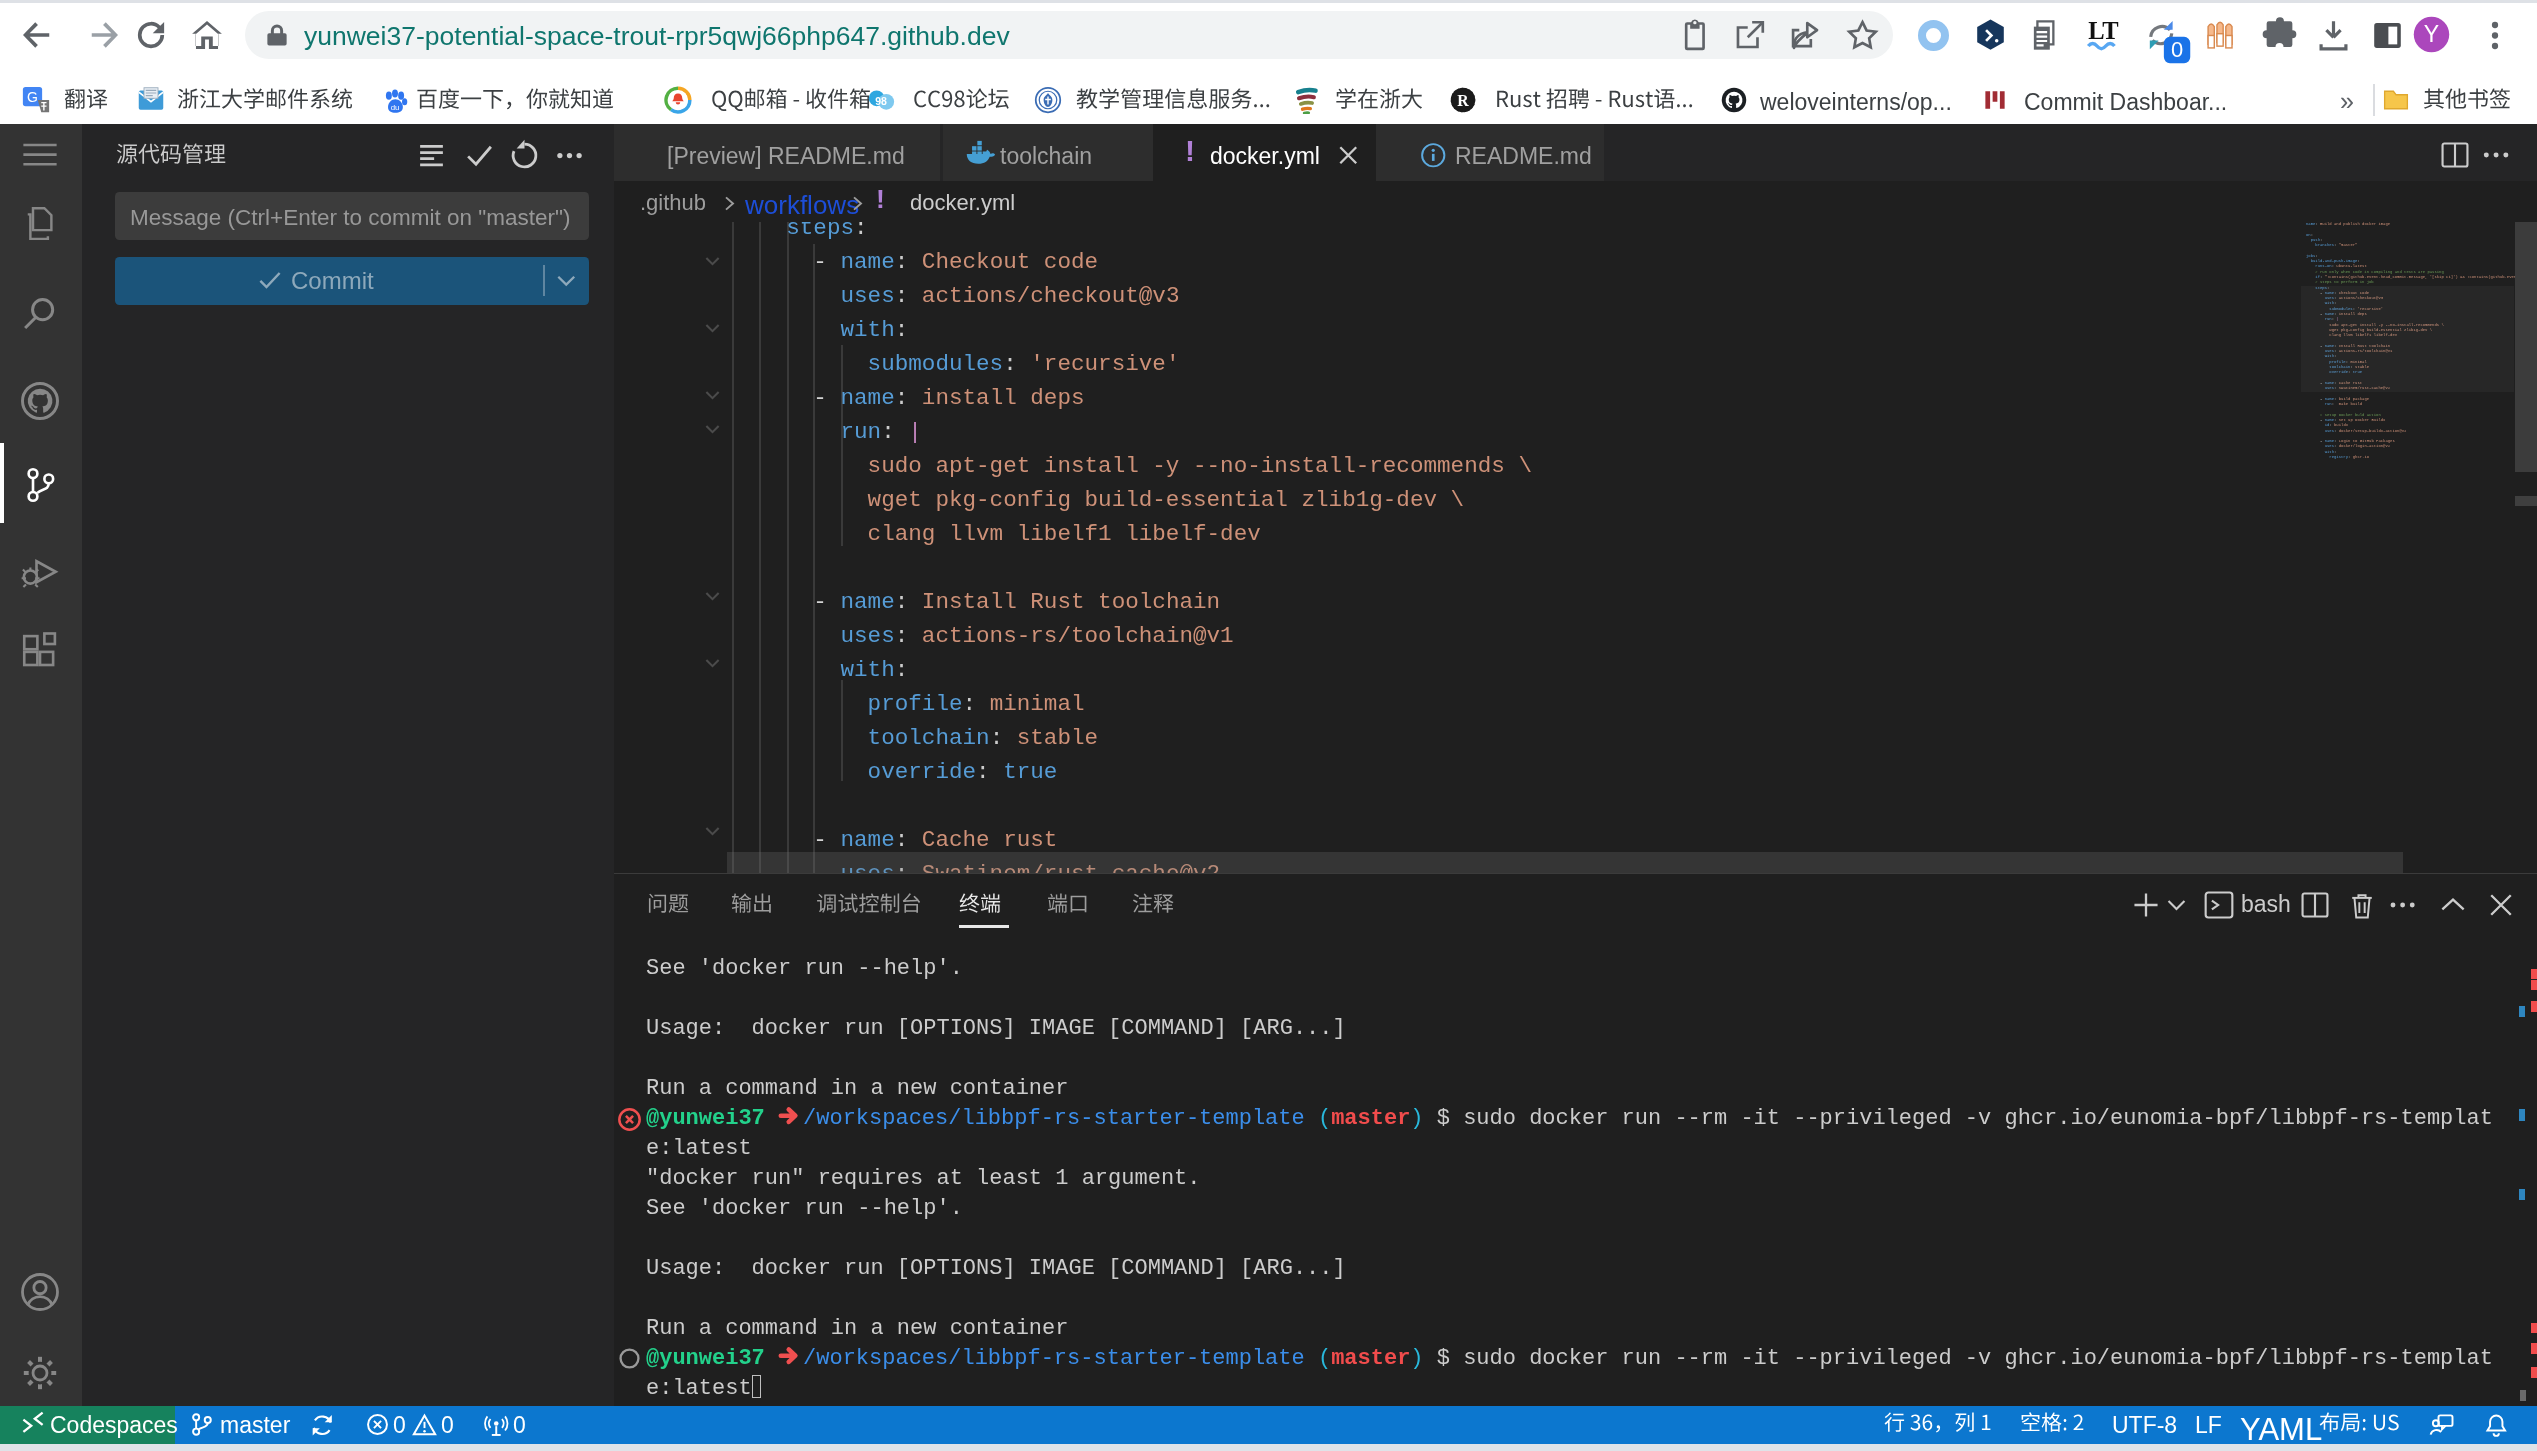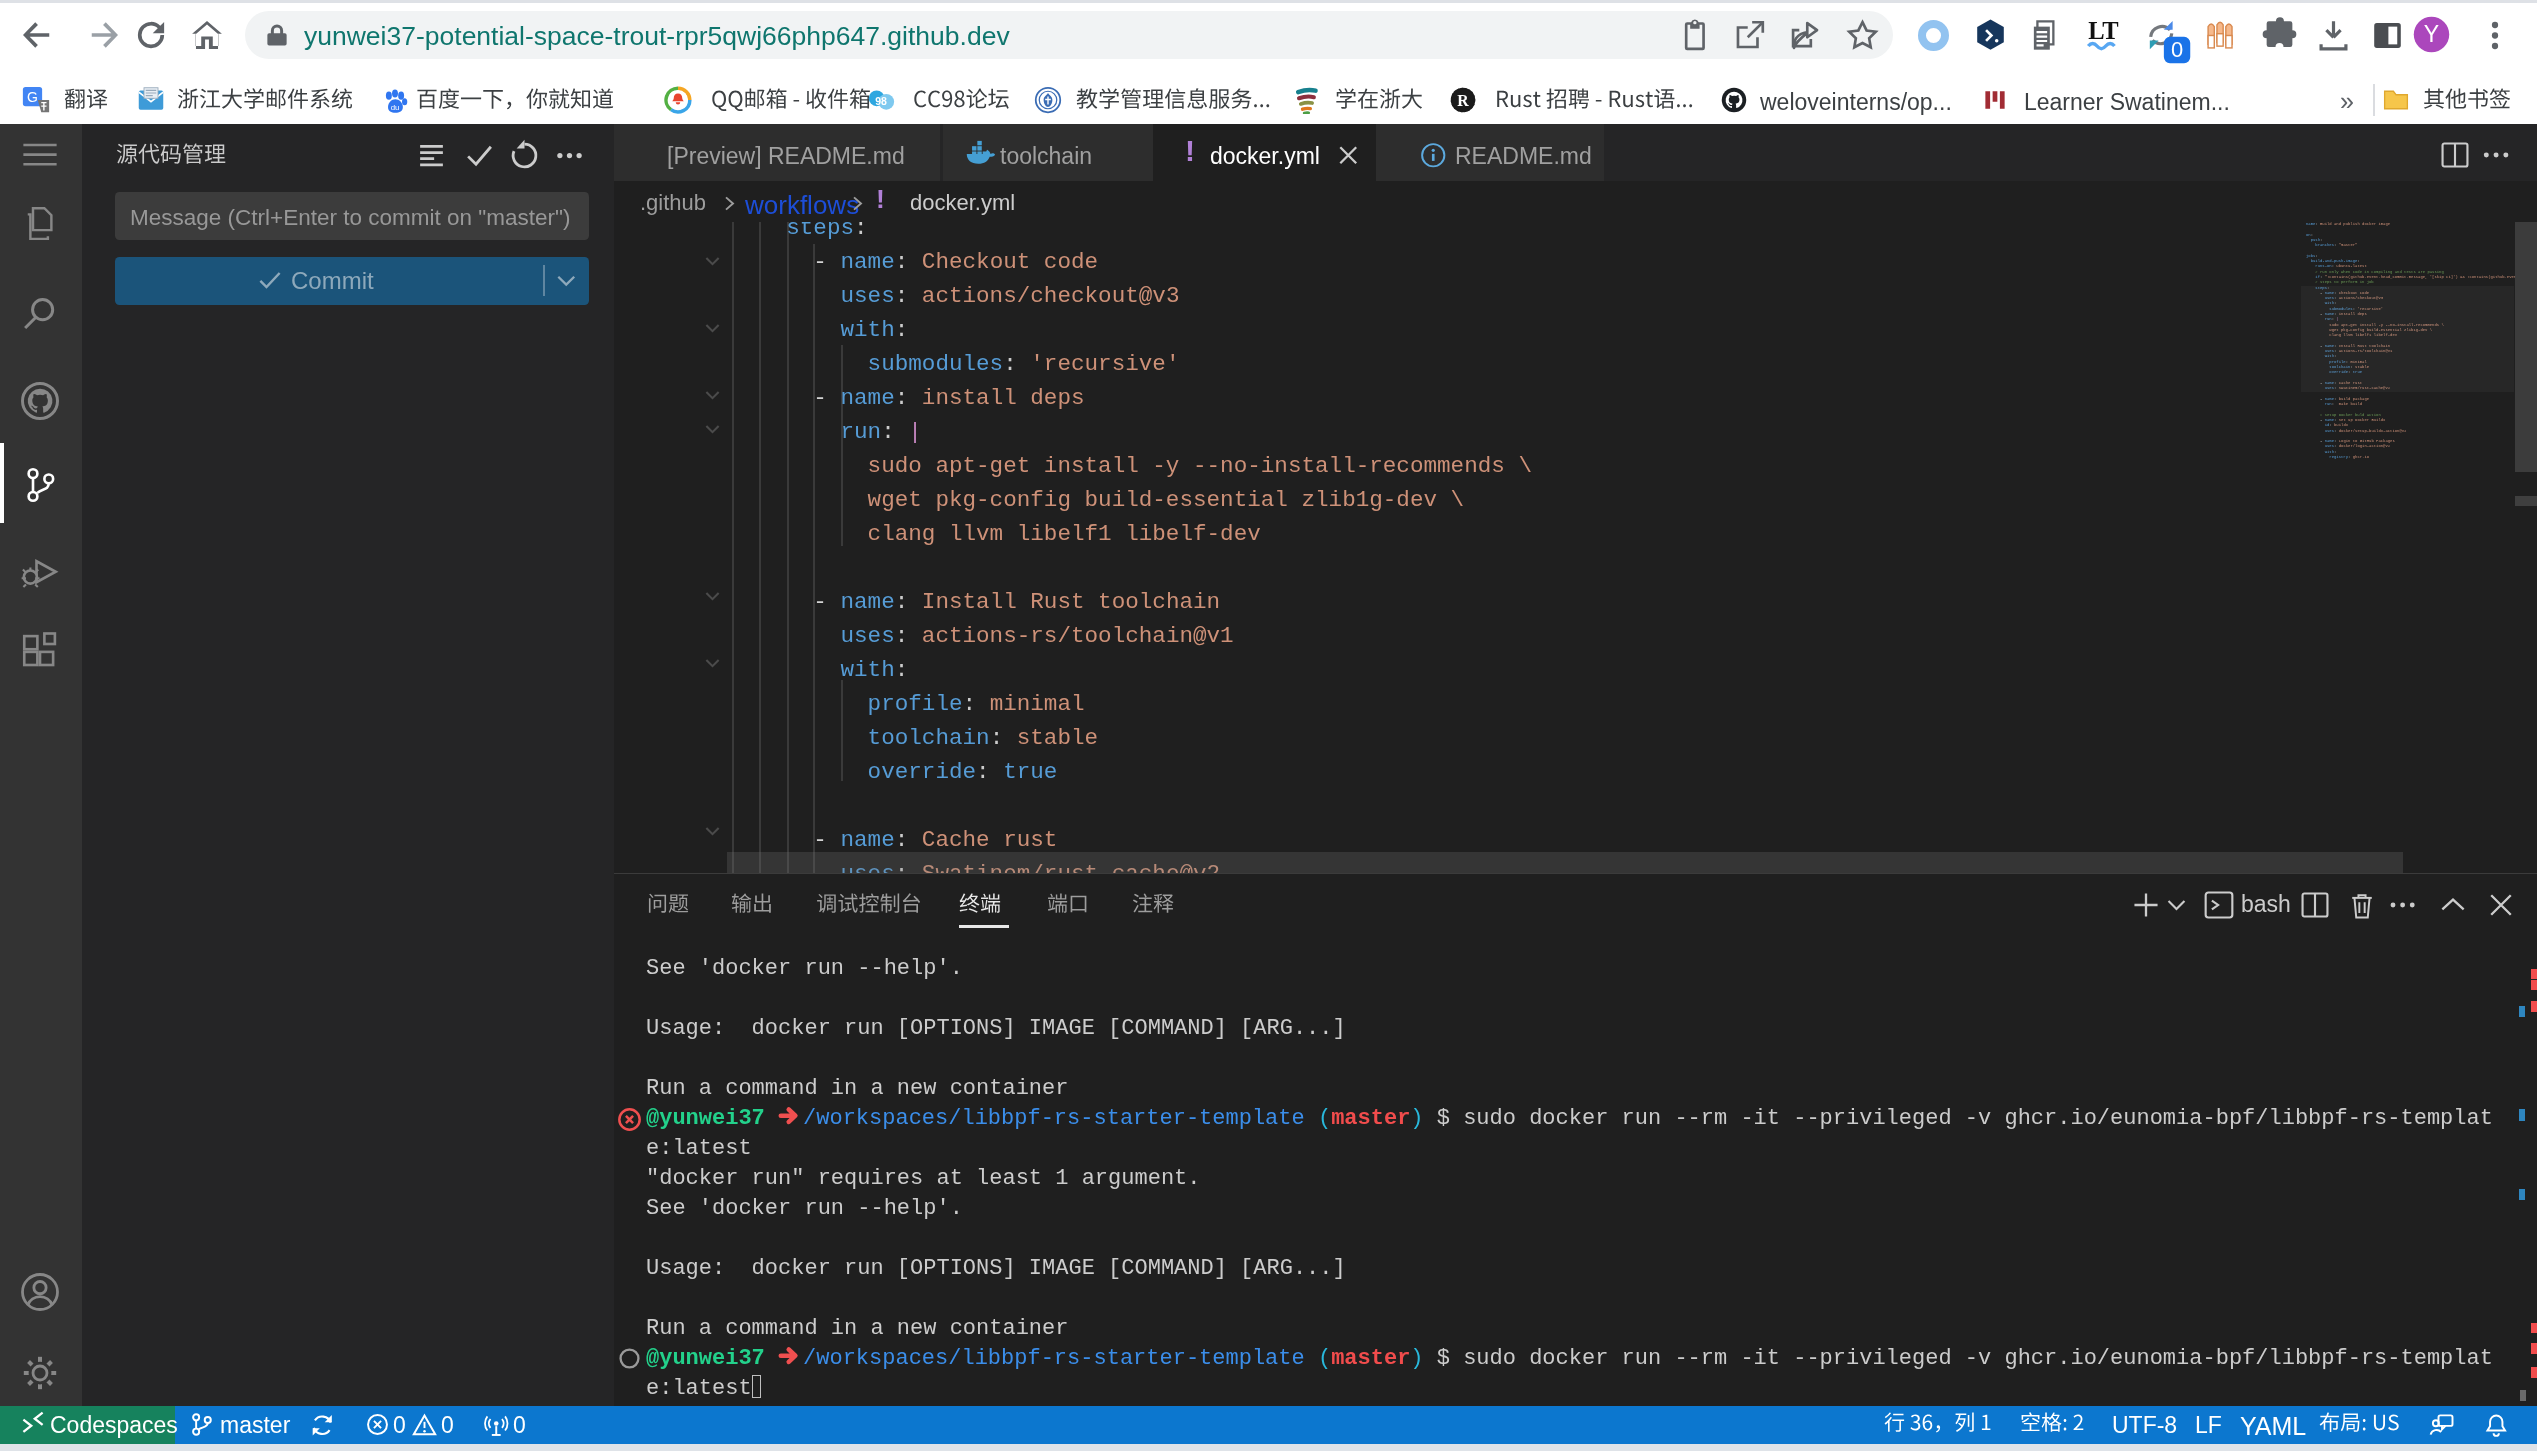--- a/index.html
+++ b/index.html
@@ -196,21 +196,21 @@
     <path d="M16 6.5a9.6 9.6 0 0 0-3 18.7c.5.1.7-.2.7-.5v-1.8c-2.7.6-3.3-1.2-3.3-1.2-.4-1.1-1-1.4-1-1.4-.9-.6 0-.6 0-.6 1 .1 1.5 1 1.5 1 .9 1.5 2.3 1 2.9.8.1-.6.3-1 .6-1.3-2.1-.2-4.4-1-4.4-4.7 0-1 .4-1.9 1-2.6-.1-.2-.4-1.2.1-2.5 0 0 .8-.3 2.6 1a9 9 0 0 1 4.8 0c1.8-1.3 2.6-1 2.6-1 .5 1.3.2 2.3.1 2.5.6.7 1 1.6 1 2.6 0 3.7-2.3 4.5-4.4 4.7.3.3.6.9.6 1.8v2.7c0 .3.2.6.7.5A9.6 9.6 0 0 0 16 6.5z" fill="#fff"></path>
   </svg>
 <div class="abs" style="left:1760px;top:89px;font-size:23px;color:#3c4043">weloveinterns/op...</div>
 <svg class="i" style="position:absolute;left:1981px;top:86px;" width="28" height="28" viewBox="0 0 32 32">
     <g fill="#a12c34">
       <rect x="5" y="6" width="5.4" height="20"></rect>
       <rect x="13.3" y="6" width="5.4" height="12"></rect>
       <rect x="21.6" y="6" width="5.4" height="20"></rect>
     </g>
   </svg>
-<div class="abs" style="left:2024px;top:89px;font-size:23px;color:#3c4043">Learner Swatinem...</div>
+<div class="abs" style="left:2024px;top:89px;font-size:23px;color:#3c4043">Commit Dashboar...</div>
 <div class="abs" style="left:2340px;top:87px;font-size:25px;color:#5f6368">»</div>
 <div class="abs" style="left:2373px;top:84px;width:1.8px;height:32px;background:#dadce0"></div>
 <svg class="i" style="position:absolute;left:2382px;top:86px;" width="28" height="28" viewBox="0 0 32 32">
     <path d="M3 6h10l3 4h13v16H3z" fill="#f6c64b" stroke="#e0a82e" stroke-width="1.5"></path>
   </svg>
 <div style="position:absolute;left:2423px;top:88px" class=""><svg width="88" height="23" viewBox="0 0 100 26">
       <path d="M14.3 19.9C17.3 21 20.2 22.3 22 23.4L23.7 22.1C21.8 21.1 18.6 19.7 15.6 18.7ZM9 18.6C7.3 19.8 3.8 21.2 1.1 22C1.5 22.4 2.1 23.1 2.4 23.4C5.1 22.6 8.5 21.1 10.7 19.7ZM17.2 0.5V3.4H7.8V0.5H6V3.4H2.1V5.2H6V16.4H1.4V18.1H23.7V16.4H19V5.2H23.1V3.4H19V0.5ZM7.8 16.4V13.6H17.2V16.4ZM7.8 5.2H17.2V7.7H7.8ZM7.8 9.3H17.2V12H7.8Z M35 3V9.6L31.8 10.8L32.5 12.5L35 11.5V19.7C35 22.4 35.8 23.2 38.9 23.2C39.5 23.2 44.7 23.2 45.4 23.2C48.2 23.2 48.8 22.1 49.1 18.6C48.5 18.4 47.8 18.1 47.3 17.8C47.1 20.8 46.9 21.4 45.3 21.4C44.2 21.4 39.8 21.4 38.9 21.4C37.1 21.4 36.8 21.1 36.8 19.7V10.8L40.5 9.4V17.9H42.3V8.7L46.2 7.2C46.2 11.1 46.1 13.7 45.9 14.4C45.8 15 45.5 15.1 45 15.1C44.8 15.1 43.8 15.1 43.2 15.1C43.4 15.6 43.5 16.3 43.6 16.9C44.4 16.9 45.5 16.9 46.2 16.7C46.9 16.5 47.5 16 47.7 14.8C47.9 13.8 48 10.2 48 5.6L48 5.3L46.8 4.8L46.4 5.1L46.2 5.2L42.3 6.8V0.5H40.5V7.4L36.8 8.9V3ZM31.6 0.6C30.2 4.4 27.9 8.1 25.4 10.6C25.8 11 26.3 11.9 26.5 12.4C27.4 11.5 28.2 10.4 29 9.3V23.4H30.9V6.4C31.8 4.7 32.7 2.9 33.4 1.1Z M67.9 2.5C69.5 3.6 71.6 5.1 72.6 6.1L73.8 4.6C72.7 3.7 70.6 2.2 69 1.2ZM53.1 4.9V6.7H60.5V11.6H51.5V13.4H60.5V23.5H62.4V13.4H71.6C71.3 17.1 71 18.6 70.5 19.1C70.2 19.3 70 19.3 69.4 19.3C68.8 19.3 67.2 19.3 65.7 19.1C66 19.7 66.2 20.4 66.3 21C67.8 21.1 69.3 21.1 70.1 21C71 20.9 71.5 20.8 72 20.2C72.8 19.5 73.2 17.5 73.6 12.5C73.6 12.2 73.7 11.6 73.7 11.6H70V4.9H62.4V0.6H60.5V4.9ZM62.4 11.6V6.7H68.2V11.6Z M85.6 14.5C86.5 16.1 87.5 18.3 87.8 19.6L89.4 19C89 17.7 88 15.6 87.1 13.9ZM79.4 15.2C80.5 16.8 81.7 18.8 82.2 20.1L83.7 19.3C83.2 18 82 16 80.9 14.5ZM92.5 11.4H82.3V13H92.5ZM89.3 0.4C88.7 2.2 87.6 4 86.2 5.1C86.5 5.3 86.9 5.5 87.3 5.8C84.7 8.6 80.1 11 75.9 12.2C76.3 12.7 76.8 13.3 77 13.8C78.8 13.2 80.6 12.4 82.3 11.4C84.2 10.4 86 9.2 87.5 7.8C90.2 10.2 94.3 12.4 97.9 13.5C98.2 13 98.7 12.3 99.1 12C95.4 11 90.9 8.9 88.5 6.8L89.1 6.2L88.2 5.8C88.5 5.3 89 4.8 89.3 4.2H91.6C92.5 5.3 93.2 6.7 93.6 7.6L95.4 7.1C95 6.3 94.3 5.2 93.6 4.2H98.5V2.7H90.3C90.6 2.1 90.9 1.4 91.1 0.8ZM79.6 0.4C78.8 2.8 77.5 5.3 75.9 6.9C76.3 7.2 77.1 7.6 77.5 7.9C78.3 6.9 79.2 5.7 79.9 4.2H81C81.7 5.3 82.2 6.7 82.5 7.5L84.2 7C84 6.3 83.5 5.2 82.9 4.2H86.9V2.7H80.7C80.9 2.1 81.2 1.4 81.4 0.8ZM94 14.1C92.9 16.5 91.5 19.2 90 21.2H76.6V22.9H98.3V21.2H92.2C93.3 19.2 94.7 16.8 95.7 14.6Z" fill="#3c4043"></path>
     </svg></div>
 <div class="abs" style="left:0;top:124px;width:2538px;height:1282px;background:#1f1f1f"></div>
 <div class="abs" style="left:0;top:124px;width:82px;height:1282px;background:#333333"></div>
@@ -588,21 +588,21 @@
   </svg>
 <div class="abs" style="left:513px;top:1412px;font-size:23px;color:#ffffff">0</div>
 <div style="position:absolute;left:1884px;top:1412px" class=""><svg width="108" height="22" viewBox="0 0 123 25">
       <path d="M10.4 1.9V3.6H22.2V1.9ZM6.4 0.5C5.2 2.2 2.9 4.3 0.8 5.7C1.2 6 1.7 6.7 1.9 7.2C4.1 5.6 6.5 3.3 8.1 1.2ZM9.4 8.5V10.3H17.5V20.2C17.5 20.6 17.3 20.7 16.8 20.8C16.4 20.8 14.8 20.8 13.1 20.7C13.3 21.2 13.6 22 13.7 22.5C16 22.5 17.4 22.5 18.2 22.2C19 21.9 19.3 21.4 19.3 20.3V10.3H22.9V8.5ZM7.4 5.6C5.7 8.4 3.1 11.1 0.6 12.9C1 13.3 1.6 14.1 1.9 14.4C2.8 13.7 3.7 12.8 4.6 11.9V22.6H6.4V9.9C7.4 8.7 8.3 7.5 9.1 6.2Z M35.7 21C38.8 21 41.4 19.1 41.4 15.9C41.4 13.5 39.7 12 37.6 11.5V11.4C39.5 10.7 40.8 9.3 40.8 7.1C40.8 4.3 38.6 2.7 35.6 2.7C33.6 2.7 32 3.6 30.7 4.8L31.9 6.2C32.9 5.2 34.1 4.5 35.5 4.5C37.4 4.5 38.5 5.6 38.5 7.3C38.5 9.2 37.3 10.7 33.6 10.7V12.3C37.7 12.3 39.1 13.7 39.1 15.9C39.1 17.9 37.7 19.1 35.5 19.1C33.6 19.1 32.2 18.2 31.2 17.1L30.1 18.5C31.2 19.8 33 21 35.7 21Z M49.9 21C52.7 21 55 18.6 55 15.2C55 11.5 53.1 9.7 50.1 9.7C48.7 9.7 47.2 10.5 46.1 11.8C46.2 6.4 48.2 4.5 50.6 4.5C51.7 4.5 52.8 5.1 53.4 5.9L54.7 4.5C53.7 3.5 52.4 2.7 50.5 2.7C47.1 2.7 44 5.4 44 12.2C44 18 46.6 21 49.9 21ZM46.2 13.6C47.3 12 48.6 11.4 49.7 11.4C51.9 11.4 52.9 12.9 52.9 15.2C52.9 17.6 51.6 19.2 49.9 19.2C47.7 19.2 46.4 17.2 46.2 13.6Z M59.8 23.2C62.3 22.3 63.9 20.4 63.9 17.8C63.9 16.1 63.2 15 61.9 15C60.9 15 60.1 15.6 60.1 16.7C60.1 17.9 60.9 18.4 61.9 18.4L62.3 18.4C62.2 20 61.1 21.2 59.3 21.9Z M95.4 3.3V16.7H97.2V3.3ZM100.4 0.6V20.2C100.4 20.6 100.2 20.7 99.8 20.7C99.5 20.8 98.2 20.8 96.9 20.7C97.1 21.2 97.4 22 97.5 22.5C99.3 22.5 100.5 22.4 101.2 22.2C101.9 21.9 102.2 21.3 102.2 20.2V0.6ZM84.4 13.4C85.6 14.2 87.1 15.4 88 16.3C86.4 18.6 84.3 20.2 81.9 21.2C82.3 21.5 82.8 22.2 83 22.7C88.1 20.4 91.8 15.7 93 7.4L91.9 7.1L91.6 7.1H86.2C86.6 6 86.9 4.8 87.2 3.5H93.7V1.8H81.5V3.5H85.4C84.6 7.2 83.2 10.6 81.3 12.8C81.7 13.1 82.4 13.7 82.7 14C83.8 12.6 84.8 10.8 85.6 8.8H91C90.6 11 89.9 13 89 14.7C88 13.9 86.6 12.8 85.4 12.1Z M111.5 20.6H121.2V18.8H117.6V3H115.9C115 3.6 113.9 4 112.3 4.3V5.7H115.4V18.8H111.5Z" fill="#ffffff"></path>
     </svg></div>
 <div style="position:absolute;left:2020px;top:1412px" class=""><svg width="64" height="22" viewBox="0 0 73 25">
       <path d="M13.5 7.8C16 9 19.2 10.9 20.9 12.1L22.1 10.7C20.4 9.6 17 7.8 14.7 6.6ZM9.2 6.5C7.4 8.1 4.9 9.7 2 10.7L3.1 12.3C5.9 11.1 8.5 9.3 10.5 7.6ZM1.8 20.1V21.7H22.2V20.1H12.9V14H19.8V12.4H4.4V14H11V20.1ZM10.2 0.9C10.6 1.6 11 2.6 11.4 3.4H1.8V8.8H3.6V5.1H20.4V8.2H22.2V3.4H13.6C13.2 2.5 12.6 1.3 12 0.3Z M37.8 4.6H43.1C42.3 6.1 41.4 7.5 40.2 8.7C39 7.6 38.2 6.3 37.5 5.1ZM28.8 0.5V5.6H25.2V7.3H28.6C27.9 10.6 26.3 14.4 24.7 16.4C25 16.8 25.4 17.5 25.6 18C26.8 16.4 28 13.8 28.8 11.1V22.5H30.6V10.4C31.3 11.5 32.1 12.8 32.5 13.5L33.6 12.1C33.2 11.5 31.2 9.1 30.6 8.4V7.3H33.3L32.7 7.8C33.1 8.1 33.8 8.7 34.1 9C34.9 8.3 35.8 7.4 36.5 6.5C37.2 7.6 38 8.8 39 9.8C37 11.6 34.6 12.9 32.2 13.7C32.5 14 33 14.7 33.2 15.1C33.8 14.9 34.5 14.6 35.1 14.4V22.6H36.8V21.5H43.5V22.5H45.2V14.2L46.3 14.6C46.6 14.1 47.1 13.4 47.4 13.1C45.1 12.4 43.1 11.2 41.4 9.9C43.1 8.1 44.5 6 45.3 3.5L44.2 3L43.9 3.1H38.7C39.1 2.4 39.4 1.7 39.7 0.9L38 0.5C37 2.9 35.5 5.3 33.7 7V5.6H30.6V0.5ZM36.8 19.9V15.3H43.5V19.9ZM36.3 13.8C37.7 13 39 12.1 40.2 11C41.4 12 42.8 13 44.3 13.8Z M51.3 11.3C52.2 11.3 52.9 10.6 52.9 9.6C52.9 8.6 52.2 7.9 51.3 7.9C50.4 7.9 49.8 8.6 49.8 9.6C49.8 10.6 50.4 11.3 51.3 11.3ZM51.3 21C52.2 21 52.9 20.3 52.9 19.3C52.9 18.3 52.2 17.6 51.3 17.6C50.4 17.6 49.8 18.3 49.8 19.3C49.8 20.3 50.4 21 51.3 21Z M61.1 20.6H72.2V18.7H67.3C66.4 18.7 65.3 18.8 64.4 18.9C68.5 15 71.3 11.4 71.3 7.9C71.3 4.8 69.3 2.7 66.2 2.7C64 2.7 62.4 3.7 61 5.3L62.3 6.6C63.3 5.4 64.5 4.5 65.9 4.5C68.1 4.5 69.2 6 69.2 8C69.2 11 66.6 14.5 61.1 19.3Z" fill="#ffffff"></path>
     </svg></div>
 <div class="abs" style="left:2112px;top:1412px;font-size:23px;color:#ffffff">UTF-8</div>
 <div class="abs" style="left:2195px;top:1412px;font-size:23px;color:#ffffff">LF</div>
-<div class="abs" style="left:2240px;top:1412px;font-size:25px;color:#ffffff">YAML</div>
+<div class="abs" style="left:2240px;top:1412px;font-size:31px;color:#ffffff">YAML</div>
 <div style="position:absolute;left:2319px;top:1412px" class=""><svg width="81" height="22" viewBox="0 0 92 25">
       <path d="M9.6 0.5C9.2 1.7 8.8 2.9 8.3 4.2H1.5V5.9H7.5C5.9 9.1 3.7 12 0.7 14C1.1 14.4 1.6 15.1 1.8 15.6C3.1 14.7 4.3 13.6 5.3 12.4V20.3H7.1V12H12.2V22.6H14V12H19.5V18C19.5 18.4 19.3 18.5 18.9 18.5C18.6 18.5 17.2 18.5 15.6 18.5C15.9 18.9 16.2 19.6 16.2 20.1C18.3 20.1 19.6 20.1 20.3 19.8C21 19.5 21.3 19 21.3 18V10.3H19.5H14V7.1H12.2V10.3H7C7.9 8.9 8.8 7.4 9.5 5.9H22.6V4.2H10.3C10.7 3.1 11.1 2 11.4 0.9Z M27.7 1.7V7.5C27.7 11.4 27.4 16.9 24.7 20.8C25.1 21 25.8 21.6 26.1 21.9C28.2 19 29 15.1 29.3 11.6H44.1C43.8 17.7 43.5 20 43 20.6C42.8 20.9 42.5 20.9 42.1 20.9C41.6 20.9 40.5 20.9 39.2 20.8C39.5 21.3 39.7 22 39.7 22.5C41 22.6 42.2 22.6 42.9 22.5C43.7 22.4 44.1 22.2 44.6 21.7C45.3 20.9 45.6 18.2 45.9 10.8C45.9 10.6 45.9 10 45.9 10H29.4L29.4 7.9H44.2V1.7ZM29.4 3.3H42.4V6.4H29.4ZM31.4 13.5V21.1H33.1V19.7H40.6V13.5ZM33.1 15H38.9V18.2H33.1Z M51.3 11.3C52.2 11.3 52.9 10.6 52.9 9.6C52.9 8.6 52.2 7.9 51.3 7.9C50.4 7.9 49.8 8.6 49.8 9.6C49.8 10.6 50.4 11.3 51.3 11.3ZM51.3 21C52.2 21 52.9 20.3 52.9 19.3C52.9 18.3 52.2 17.6 51.3 17.6C50.4 17.6 49.8 18.3 49.8 19.3C49.8 20.3 50.4 21 51.3 21Z M68.7 21C72.3 21 75 19 75 13.4V3H72.9V13.4C72.9 17.7 71 19 68.7 19C66.4 19 64.6 17.7 64.6 13.4V3H62.4V13.4C62.4 19 65.1 21 68.7 21Z M84.6 21C88.3 21 90.6 18.7 90.6 16C90.6 13.3 89 12.1 87 11.3L84.5 10.2C83.1 9.6 81.6 9 81.6 7.2C81.6 5.7 82.9 4.7 84.9 4.7C86.5 4.7 87.8 5.3 88.9 6.3L90 4.9C88.8 3.6 87 2.7 84.9 2.7C81.7 2.7 79.3 4.7 79.3 7.4C79.3 10 81.3 11.2 82.9 11.9L85.4 13C87.1 13.8 88.4 14.3 88.4 16.2C88.4 17.9 87 19 84.7 19C82.8 19 81.1 18.1 79.8 16.8L78.5 18.4C80 19.9 82.2 21 84.6 21Z" fill="#ffffff"></path>
     </svg></div>
 <svg class="i" style="position:absolute;left:2428px;top:1411px;" width="28" height="28" viewBox="0 0 32 32">
     <g fill="none" stroke="#ffffff" stroke-width="2.2">
       <rect x="12" y="5" width="16" height="12" rx="2"></rect>
       <path d="M20 17l-4 4v-4"></path>
       <circle cx="9" cy="14" r="3.4"></circle>
       <path d="M3 27a7 7 0 0 1 12-3"></path>
     </g>

